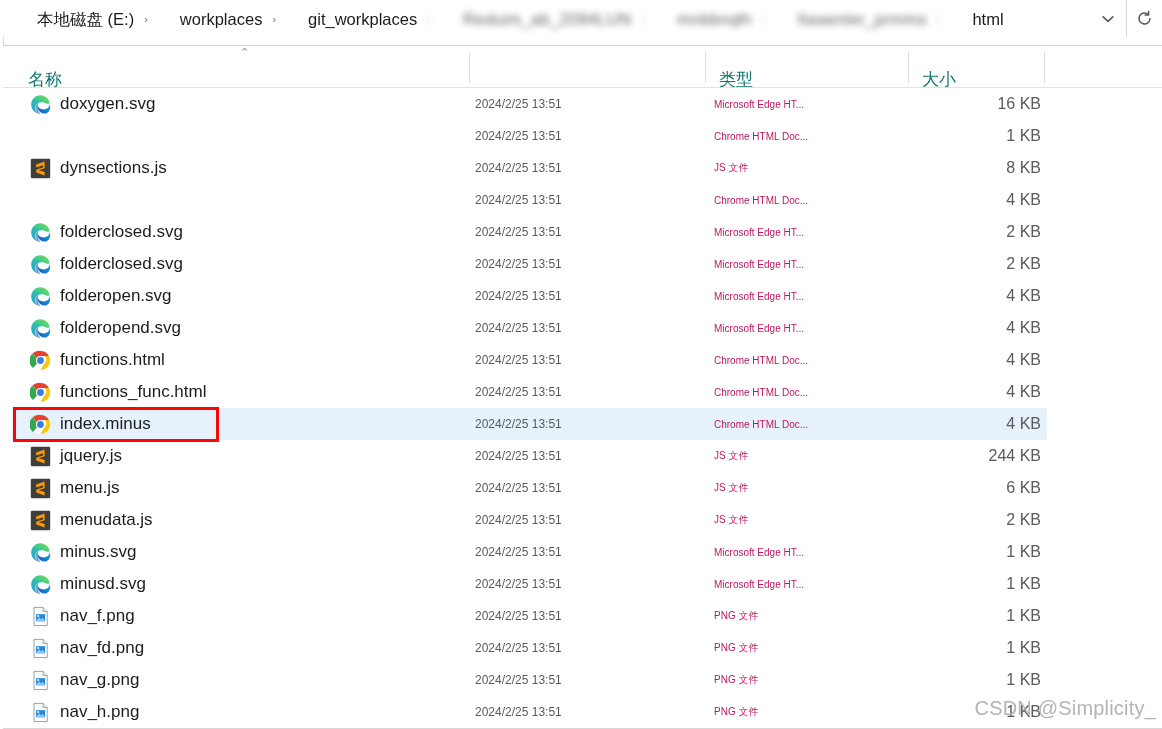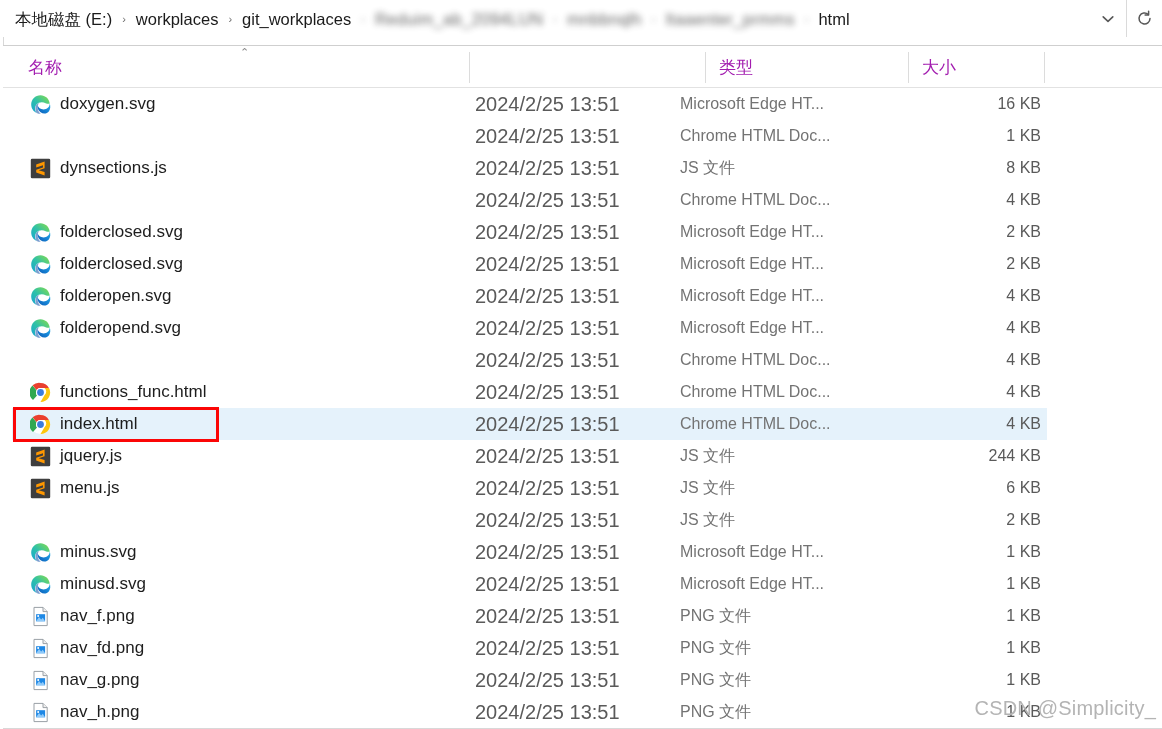--- a/index.html
+++ b/index.html
@@ -34,20 +34,21 @@
     min-width: 0;
     overflow: hidden;
     white-space: nowrap;
   }
   .crumb {
     font-size: 16.5px;
     color: #1b1b1b;
     padding: 2px 2px;
     line-height: 20px;
     white-space: nowrap;
+    margin-left: 22px;
   }
   .crumb-sep {
     color: #6c6c6c;
     font-size: 11px;
     padding: 0 8px;
     line-height: 20px;
     user-select: none;
   }
   .crumb.blurred {
     color: #2a2a2a;
@@ -71,24 +72,24 @@
   .colheader {
     position: absolute;
     left: 3px; top: 45px;
     width: 1159px; height: 43px;
     background: #ffffff;
     border-top: 1px solid #cfcfcf;
     border-bottom: 1px solid #e2e2e2;
   }
   .colheader .cell {
     position: absolute;
-    top: 0; height: 42px;
+    top: 12px; height: 42px;
     display: flex; align-items: center;
     font-size: 17px;
-    color: #a21caf;
+    color: #0f766e;
     padding-left: 14px;
     text-align: center;
   }
   .colheader .divider {
     position: absolute;
     top: 6px; height: 31px;
     width: 1px;
     background: #dcdcdc;
   }
   .sort-caret {
@@ -133,27 +134,27 @@
   .icon-wrap svg { display: block; }
   .fname {
     font-size: 17px;
     color: #1d1d1d;
     line-height: 22px;
     white-space: nowrap;
   }
   .c-date {
     position: absolute; left: 463px; top: 0;
     height: 32px; display: flex; align-items: center;
-    font-size: 20px; color: #5a5a5a;
+    font-size: 12px; color: #5a5a5a;
     white-space: nowrap;
   }
   .c-type {
-    position: absolute; left: 668px; top: 0;
+    position: absolute; left: 702px; top: 0;
     height: 32px; display: flex; align-items: center;
-    font-size: 16px; color: #737373;
+    font-size: 10px; color: #be185d;
     white-space: nowrap;
   }
   .c-size {
     position: absolute; left: 812px; top: 0;
     width: 217px; height: 32px;
     display: flex; align-items: center; justify-content: flex-end;
     font-size: 16px; color: #5a5a5a;
     white-space: nowrap;
     text-align: right;
   }
@@ -407,66 +408,82 @@
               </svg>
             </span>
           </span>
           <span class="fname">folderopend.svg</span>
         </div>
         <div class="c-date">2024/2/25 13:51</div>
         <div class="c-type">Microsoft Edge HT...</div>
         <div class="c-size">4 KB</div>
       </div>
       <div class="row">
-        <div class="c-date">2024/2/25 13:51</div>
-        <div class="c-type">Chrome HTML Doc...</div>
-        <div class="c-size">4 KB</div>
-      </div>
-      <div class="row">
         <div class="c-name">
           <span class="icon-wrap">
             <span class="icon-glyph">
               <svg width="21" height="21" viewBox="0 0 21 21">
                 <circle cx="10.5" cy="10.5" r="9.6" fill="#ffffff"></circle>
                 <path d="M10.5 0.9 A9.6 9.6 0 0 1 18.9 5.9 L10.5 5.9 A4.6 4.6 0 0 0 6.5 8.3 L2.6 3.3 A9.6 9.6 0 0 1 10.5 0.9 Z" fill="#ea3f2e"></path>
                 <path d="M2.5 3.4 L6.6 8.4 A4.6 4.6 0 0 0 7.0 13.4 L3.0 18.0 A9.6 9.6 0 0 1 2.5 3.4 Z" fill="#30a851"></path>
                 <path d="M19.0 5.9 A9.6 9.6 0 0 1 10.5 20.1 L14.6 13.0 A4.6 4.6 0 0 0 14.5 5.9 Z" fill="#fcc60f"></path>
                 <path d="M3.0 18.0 L7.0 13.4 A4.6 4.6 0 0 0 14.6 13.0 L10.5 20.1 A9.6 9.6 0 0 1 3.0 18.0 Z" fill="#fcc60f" opacity="0"></path>
                 <circle cx="10.5" cy="10.5" r="4.5" fill="#ffffff"></circle>
                 <circle cx="10.5" cy="10.5" r="3.4" fill="#3b7ddd"></circle>
               </svg>
             </span>
           </span>
-          <span class="fname">functions_func.html</span>
+          <span class="fname">functions.html</span>
         </div>
         <div class="c-date">2024/2/25 13:51</div>
         <div class="c-type">Chrome HTML Doc...</div>
         <div class="c-size">4 KB</div>
       </div>
-      <div class="row selected">
+      <div class="row">
         <div class="c-name">
           <span class="icon-wrap">
             <span class="icon-glyph">
               <svg width="21" height="21" viewBox="0 0 21 21">
                 <circle cx="10.5" cy="10.5" r="9.6" fill="#ffffff"></circle>
                 <path d="M10.5 0.9 A9.6 9.6 0 0 1 18.9 5.9 L10.5 5.9 A4.6 4.6 0 0 0 6.5 8.3 L2.6 3.3 A9.6 9.6 0 0 1 10.5 0.9 Z" fill="#ea3f2e"></path>
                 <path d="M2.5 3.4 L6.6 8.4 A4.6 4.6 0 0 0 7.0 13.4 L3.0 18.0 A9.6 9.6 0 0 1 2.5 3.4 Z" fill="#30a851"></path>
                 <path d="M19.0 5.9 A9.6 9.6 0 0 1 10.5 20.1 L14.6 13.0 A4.6 4.6 0 0 0 14.5 5.9 Z" fill="#fcc60f"></path>
                 <path d="M3.0 18.0 L7.0 13.4 A4.6 4.6 0 0 0 14.6 13.0 L10.5 20.1 A9.6 9.6 0 0 1 3.0 18.0 Z" fill="#fcc60f" opacity="0"></path>
                 <circle cx="10.5" cy="10.5" r="4.5" fill="#ffffff"></circle>
                 <circle cx="10.5" cy="10.5" r="3.4" fill="#3b7ddd"></circle>
               </svg>
             </span>
           </span>
-          <span class="fname">index.html</span>
+          <span class="fname">functions_func.html</span>
         </div>
         <div class="c-date">2024/2/25 13:51</div>
         <div class="c-type">Chrome HTML Doc...</div>
         <div class="c-size">4 KB</div>
       </div>
+      <div class="row selected">
+        <div class="c-name">
+          <span class="icon-wrap">
+            <span class="icon-glyph">
+              <svg width="21" height="21" viewBox="0 0 21 21">
+                <circle cx="10.5" cy="10.5" r="9.6" fill="#ffffff"></circle>
+                <path d="M10.5 0.9 A9.6 9.6 0 0 1 18.9 5.9 L10.5 5.9 A4.6 4.6 0 0 0 6.5 8.3 L2.6 3.3 A9.6 9.6 0 0 1 10.5 0.9 Z" fill="#ea3f2e"></path>
+                <path d="M2.5 3.4 L6.6 8.4 A4.6 4.6 0 0 0 7.0 13.4 L3.0 18.0 A9.6 9.6 0 0 1 2.5 3.4 Z" fill="#30a851"></path>
+                <path d="M19.0 5.9 A9.6 9.6 0 0 1 10.5 20.1 L14.6 13.0 A4.6 4.6 0 0 0 14.5 5.9 Z" fill="#fcc60f"></path>
+                <path d="M3.0 18.0 L7.0 13.4 A4.6 4.6 0 0 0 14.6 13.0 L10.5 20.1 A9.6 9.6 0 0 1 3.0 18.0 Z" fill="#fcc60f" opacity="0"></path>
+                <circle cx="10.5" cy="10.5" r="4.5" fill="#ffffff"></circle>
+                <circle cx="10.5" cy="10.5" r="3.4" fill="#3b7ddd"></circle>
+              </svg>
+            </span>
+          </span>
+          <span class="fname">index.minus</span>
+        </div>
+        <div class="c-date">2024/2/25 13:51</div>
+        <div class="c-type">Chrome HTML Doc...</div>
+        <div class="c-size">4 KB</div>
+      </div>
       <div class="row">
         <div class="c-name">
           <span class="icon-wrap">
             <span class="icon-glyph">
               <svg width="21" height="21" viewBox="0 0 21 21">
                 <rect x="0.8" y="0.8" width="19.4" height="19.4" rx="1.3" fill="#3e3e3e"></rect>
                 <path d="M14.6 3.4 L6.2 6.6 L6.2 9.4 L13.0 7.3 L13.0 9.5 L6.2 11.8 L6.2 14.6 L14.6 17.5 L14.6 14.0 L8.6 12.2 L14.6 10.2 Z" fill="#ff9800"></path>
               </svg>
             </span>
           </span>
@@ -486,20 +503,31 @@
               </svg>
             </span>
           </span>
           <span class="fname">menu.js</span>
         </div>
         <div class="c-date">2024/2/25 13:51</div>
         <div class="c-type">JS 文件</div>
         <div class="c-size">6 KB</div>
       </div>
       <div class="row">
+        <div class="c-name">
+          <span class="icon-wrap">
+            <span class="icon-glyph">
+              <svg width="21" height="21" viewBox="0 0 21 21">
+                <rect x="0.8" y="0.8" width="19.4" height="19.4" rx="1.3" fill="#3e3e3e"></rect>
+                <path d="M14.6 3.4 L6.2 6.6 L6.2 9.4 L13.0 7.3 L13.0 9.5 L6.2 11.8 L6.2 14.6 L14.6 17.5 L14.6 14.0 L8.6 12.2 L14.6 10.2 Z" fill="#ff9800"></path>
+              </svg>
+            </span>
+          </span>
+          <span class="fname">menudata.js</span>
+        </div>
         <div class="c-date">2024/2/25 13:51</div>
         <div class="c-type">JS 文件</div>
         <div class="c-size">2 KB</div>
       </div>
       <div class="row">
         <div class="c-name">
           <span class="icon-wrap">
             <span class="icon-glyph">
               <svg width="21" height="21" viewBox="0 0 21 21">
                 <defs>

